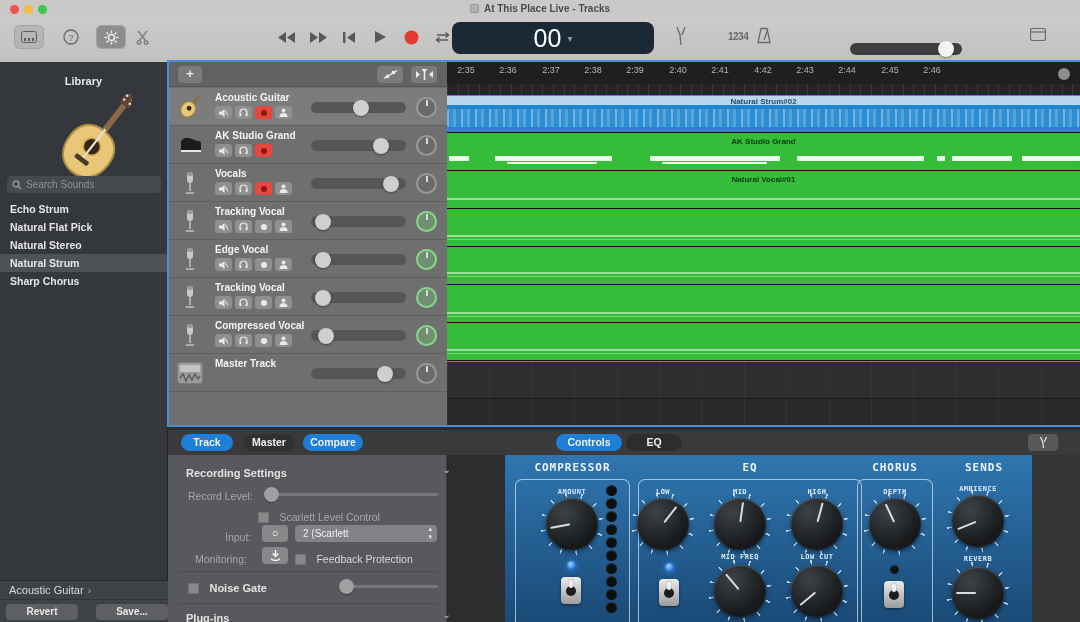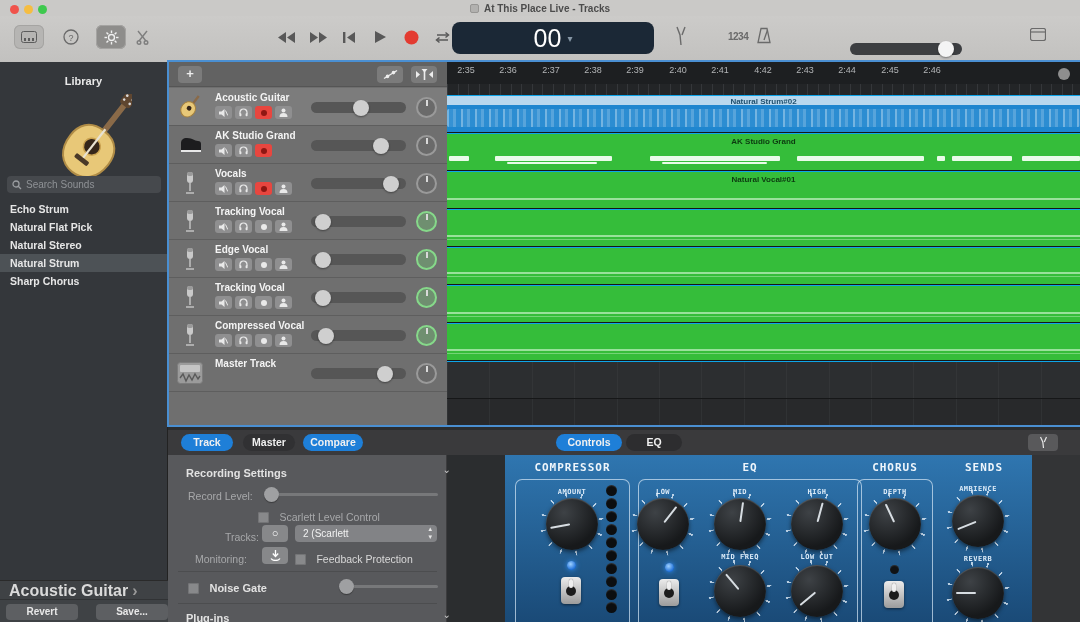--- a/index.html
+++ b/index.html
@@ -35,21 +35,21 @@
   .search { position:absolute; left:7px; top:114px; width:154px; height:17px; background:#46494d; border-radius:4px; display:flex; align-items:center; padding:0 5px; }
   .search svg { flex:0 0 auto; }
   .search input { background:transparent; border:none; outline:none; color:#9a9da1; font-size:10px; width:100%; margin-left:4px; font-family:"Liberation Sans",sans-serif; }
   .search input::placeholder { color:#8f9296; }
   .lib-list { position:absolute; left:0; top:138px; width:168px; }
   .lib-item { height:18px; line-height:18px; padding-left:10px; font-size:10.5px; font-weight:700; color:#e6e6e6; }
   .lib-item.sel { background:#4d5256; }
 
   
   .lib-footer { position:absolute; left:0; top:580px; width:168px; height:42px; background:#3f4245; border-top:1px solid #2a2a2a; }
-  .crumb { height:19px; line-height:19px; padding-left:9px; font-size:16px; font-weight:700; color:#dadada; border-bottom:1px solid #313335; }
+  .crumb { height:19px; line-height:19px; padding-left:9px; font-size:11px; font-weight:400; color:#dadada; border-bottom:1px solid #313335; }
   .crumb .arr { color:#9a9a9a; margin-left:4px; }
   .foot-btns { display:flex; justify-content:space-between; padding:4px 0 0 6px;gap:8px; }
   .foot-btn { width:72px; height:16px; border-radius:4px; background:#5d5f62; color:#e8e8e8; font-size:10px; font-weight:700; text-align:center; line-height:16px; }
 
   
   .workarea { position:absolute; left:169px; top:62px; width:911px; height:363px; box-shadow:0 0 0 2px #4a8fd2; }
   .headers { position:absolute; left:0; top:0; width:278px; height:363px; background:#6f6f6f; }
   .hdr-top { position:absolute; left:0; top:0; width:278px; height:25px; background:#626262; border-bottom:1px solid #555; }
   .add-btn { position:absolute; left:9px; top:4px; width:24px; height:17px; border-radius:4px; background:#7b7b7b; color:#ededed; font-size:13px; text-align:center; line-height:16px; font-weight:700; }
   .hdr-tool { position:absolute; top:4px; width:26px; height:17px; border-radius:4px; background:#7b7b7b; color:#ededed; display:flex; align-items:center; justify-content:center; }
@@ -726,21 +726,21 @@
       <span class="rp-lab">Record Level:</span>
     </div>
     <div class="hslider" style="left:100px;top:38px;width:170px">
       <div class="hknob" style="left:-4px"></div>
     </div>
     <div class="rp-row" style="top:52px;left:90px">
       <span class="cbox"></span>
       <span class="rp-lab">Scarlett Level Control</span>
     </div>
     <div class="rp-row" style="top:72px;left:57px">
-      <span class="rp-lab">Tracks:</span>
+      <span class="rp-lab">Input:</span>
     </div>
     <div class="sq-btn" style="left:94px;top:70px"><span>○</span></div>
     <div class="dropdown" style="left:127px;top:70px">
       <span>2  (Scarlett</span>
       <span class="steppers">▴<br>▾</span>
     </div>
     <div class="rp-row" style="top:94px;left:27px">
       <span class="rp-lab">Monitoring:</span>
     </div>
     <div class="sq-btn" style="left:94px;top:92px">

